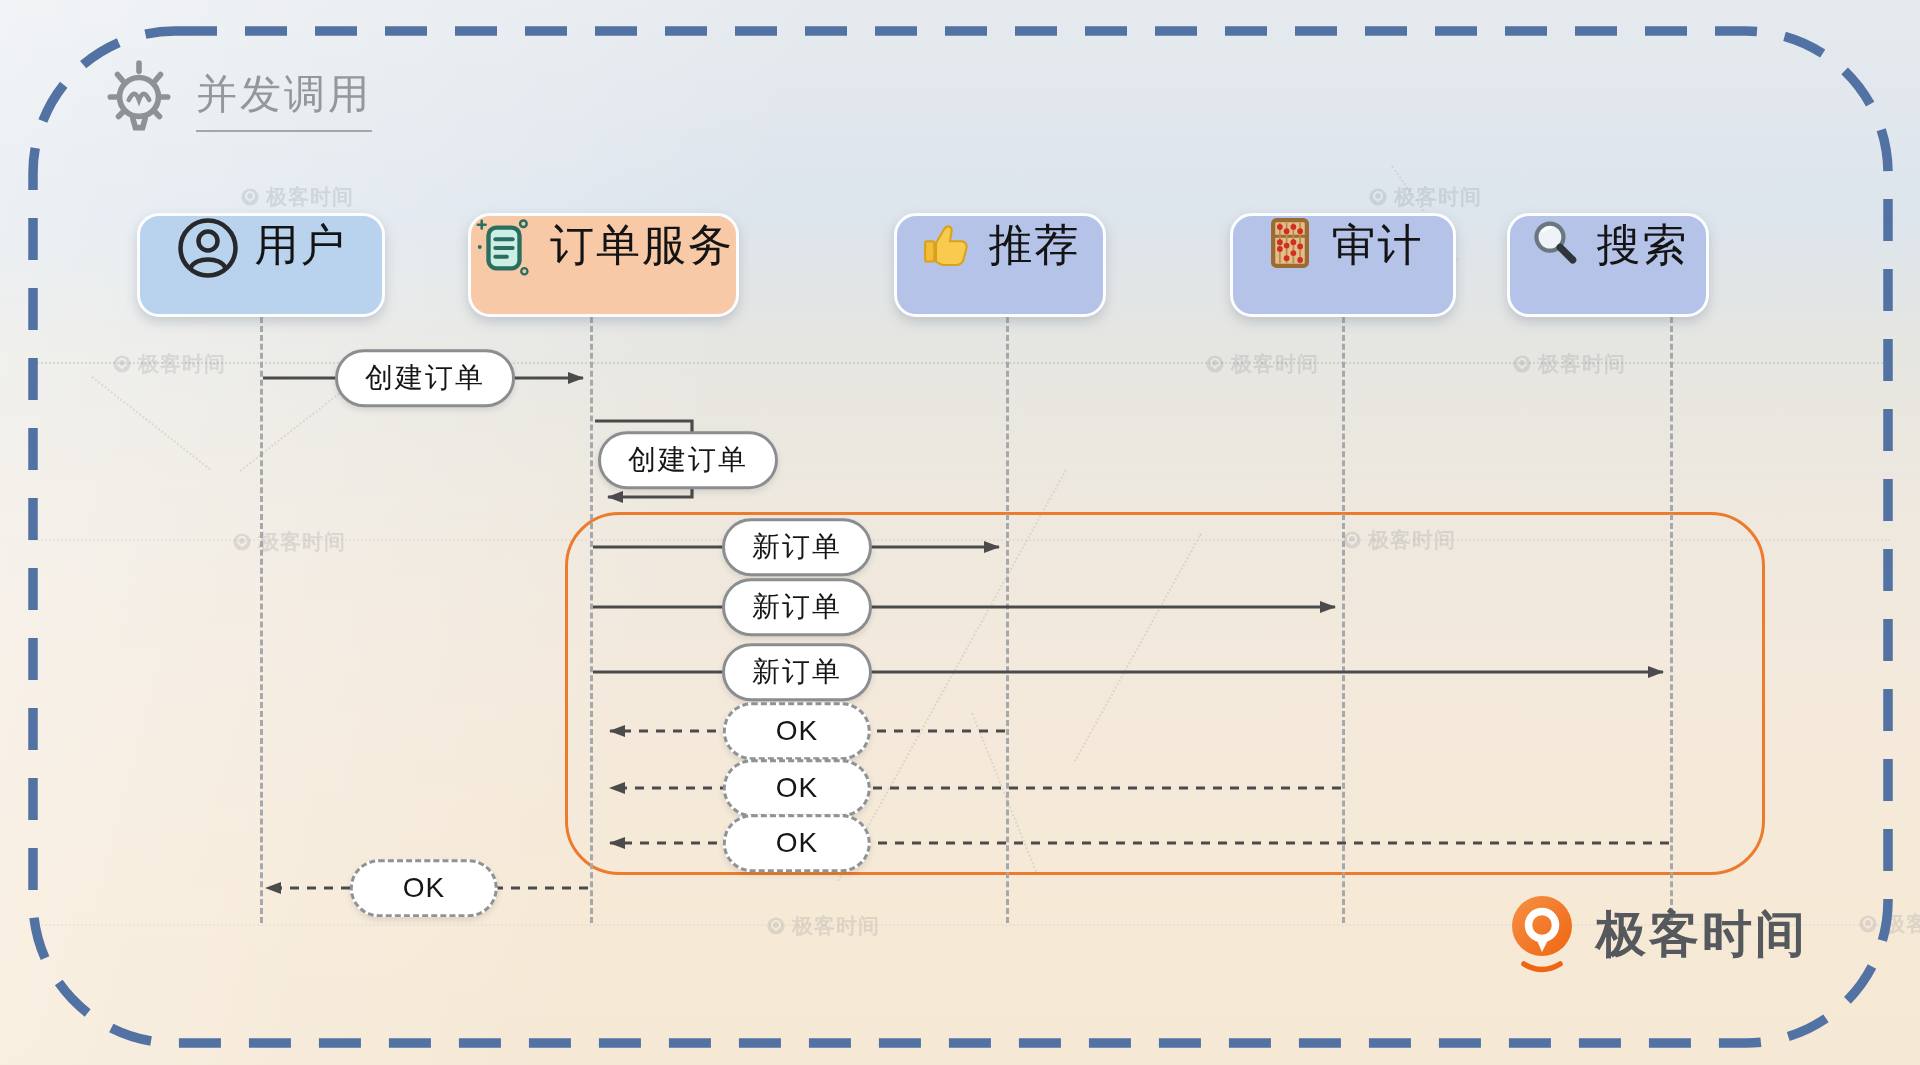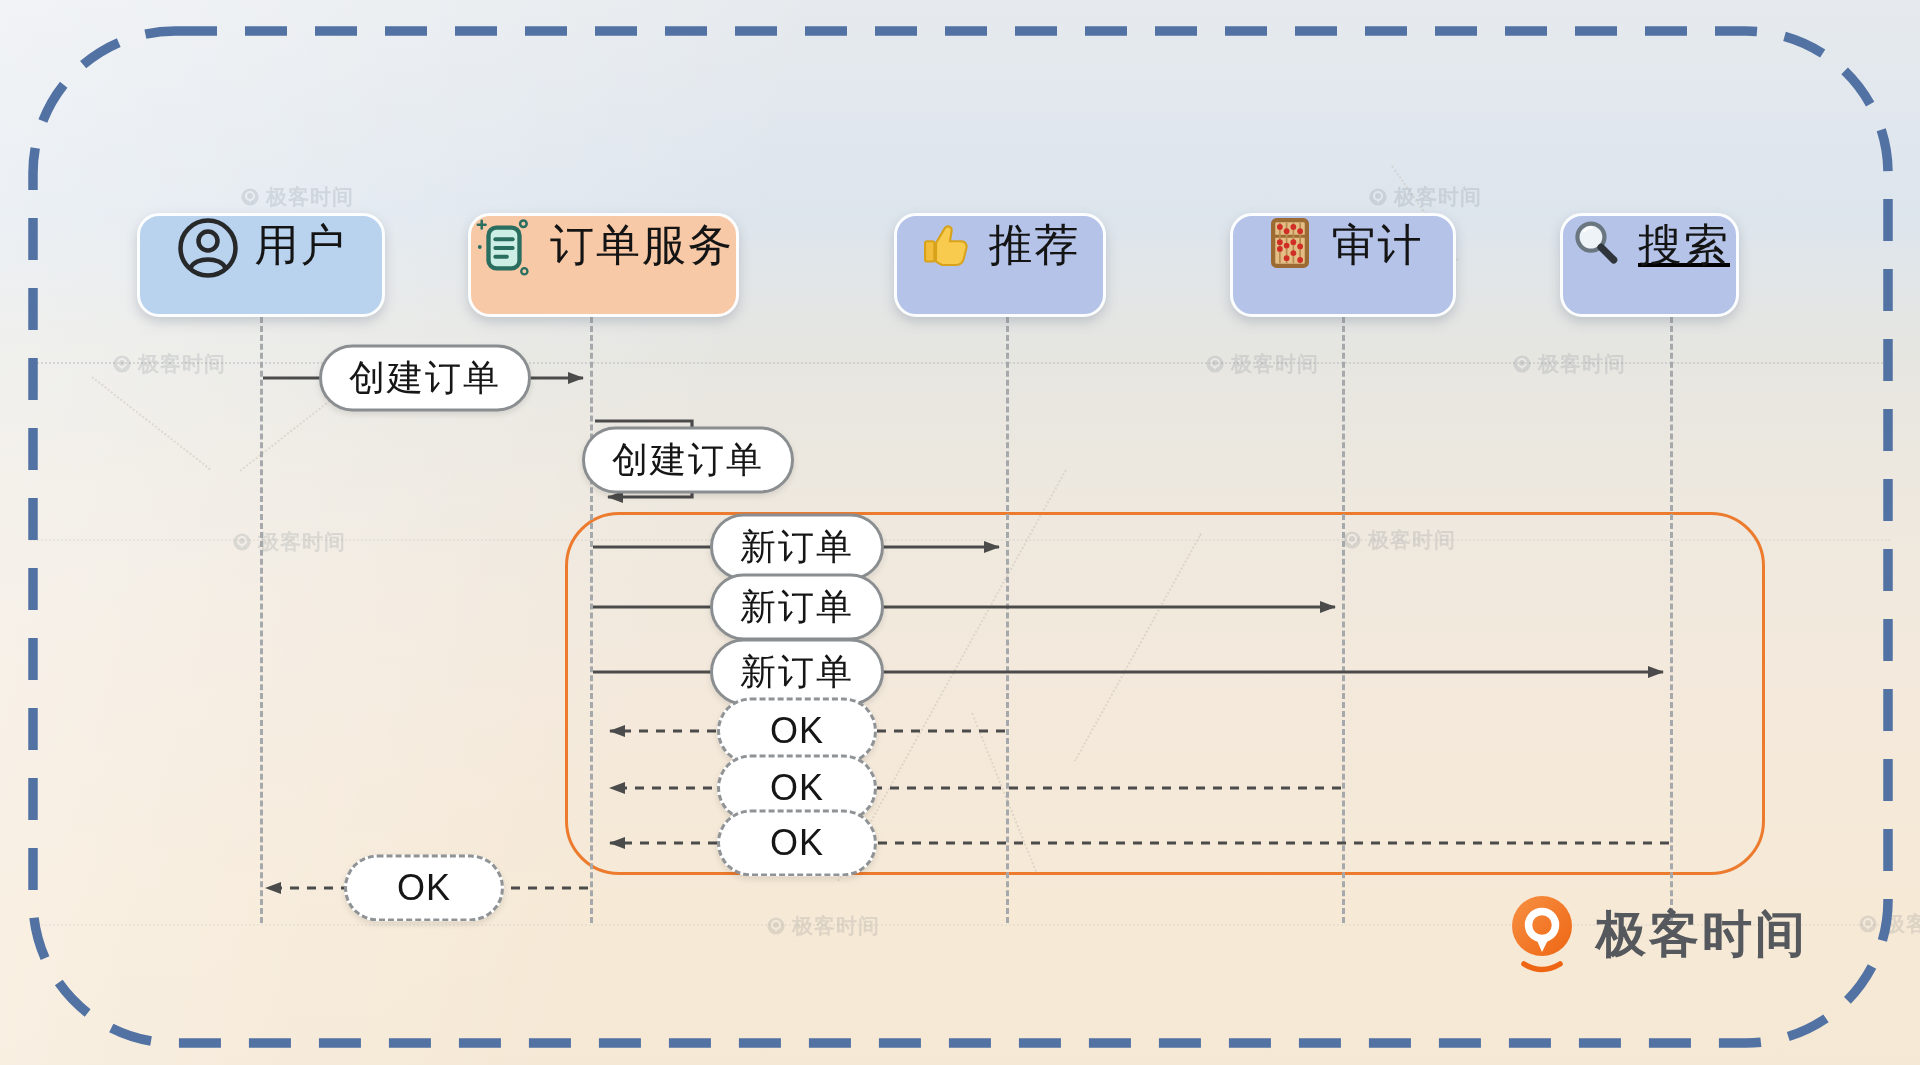--- a/index.html
+++ b/index.html
@@ -35,21 +35,21 @@
   
   .lifeline{top:317px;height:606px;width:0;border-left:3px dashed #a6a9ab;}
   
   .group-box{
     left:565px;top:512px;width:1200px;height:363px;border-radius:54px;
     border:3.5px solid #ec7b2e;box-sizing:border-box;background:transparent;
   }
   
   .pill{
     transform:translate(-50%,-50%);background:#ffffff;border:3px solid #8a8e90;
-    border-radius:999px;padding:9px 27px;font-size:36px;color:#161616;
+    border-radius:999px;padding:9px 27px;font-size:28px;color:#161616;
     letter-spacing:2px;white-space:nowrap;z-index:6;
     box-shadow:0 3px 6px rgba(0,0,0,.10);line-height:1.2;
   }
   .pill.dashed{border-style:dashed;border-color:#8f9395;}
   .pill.wide{padding:9px 50px;letter-spacing:1px;}
   .arrow-layer{left:0;top:0;z-index:4;pointer-events:none;}
   
   .brand{left:1502px;top:892px;display:flex;align-items:center;gap:14px;}
   .brand-text{font-size:50px;font-weight:700;color:#55585c;letter-spacing:3px;}
 </style>
@@ -134,20 +134,35 @@
   </div>
   <div class="abs wm" style="left:1858px;top:910px;">
     <svg width="20" height="20" viewBox="0 0 20 20">
         <circle cx="10" cy="10" r="8.6" fill="#5f6a76"></circle>
         <circle cx="10" cy="9" r="4" fill="none" stroke="#f2f2f2" stroke-width="2.2"></circle>
         <path d="M8,12 L10,16 L12.4,11.4 Z" fill="#f2f2f2"></path>
       </svg>
     <span class="wm-text">极客时间</span>
   </div>
 
+  <div class="abs title-wrap">
+    <svg width="86" height="86" viewBox="0 0 84 84" fill="none" stroke="#8d9297" stroke-width="5.5" stroke-linecap="round">
+      <circle cx="42" cy="40" r="19"></circle>
+      <path d="M32,43 c4,-8 7,-8 10,0 c3,-8 6,-8 10,0" stroke-width="4.5"></path>
+      <path d="M36,61 l2.5,9 h7 l2.5,-9"></path>
+      <line x1="42" y1="7" x2="42" y2="15"></line>
+      <line x1="63" y1="18" x2="58" y2="24"></line>
+      <line x1="70" y1="40" x2="62" y2="40"></line>
+      <line x1="21" y1="18" x2="26" y2="24"></line>
+      <line x1="14" y1="40" x2="22" y2="40"></line>
+      <line x1="22" y1="59" x2="27" y2="54"></line>
+      <line x1="62" y1="59" x2="57" y2="54"></line>
+    </svg>
+    <span class="title-text">并发调用</span>
+  </div>
 
   <div class="abs group-box"></div>
 
   <div class="abs lifeline" style="left:259.5px;"></div>
   <div class="abs lifeline" style="left:589.5px;"></div>
   <div class="abs lifeline" style="left:1005.5px;"></div>
   <div class="abs lifeline" style="left:1341.5px;"></div>
   <div class="abs lifeline" style="left:1669.5px;"></div>
 
   <svg class="abs arrow-layer" width="1920" height="1065" viewBox="0 0 1920 1065">
@@ -236,21 +251,21 @@
           <circle cx="28" cy="50" r="3.4"></circle>
         <circle cx="36" cy="31" r="3.4"></circle>
           <circle cx="36" cy="44" r="3.4"></circle>
           <circle cx="44" cy="36" r="3.4"></circle>
           <circle cx="44" cy="52" r="3.4"></circle>
       </g>
     </svg>
     <span class="plabel">审计</span>
   </div>
 
-  <div class="abs pbox" style="left: 1560px; width: 179px; background: rgb(180, 195, 231); text-decoration: underline;">
+  <div class="abs pbox" style="left: 1507px; width: 202px; background: rgb(180, 195, 231);">
     <svg width="54" height="54" viewBox="0 0 64 64">
       <circle cx="26" cy="25" r="16" fill="#eef3f7" stroke="#6a7680" stroke-width="5"></circle>
       <path d="M18,18 q4,-5 9,-4" fill="none" stroke="#ffffff" stroke-width="3" stroke-linecap="round"></path>
       <line x1="38" y1="37" x2="53" y2="52" stroke="#2f353b" stroke-width="8.5" stroke-linecap="round"></line>
     </svg>
     <span class="plabel">搜索</span>
   </div>
 
   <div class="abs brand">
     <svg width="80" height="84" viewBox="0 0 80 84">

